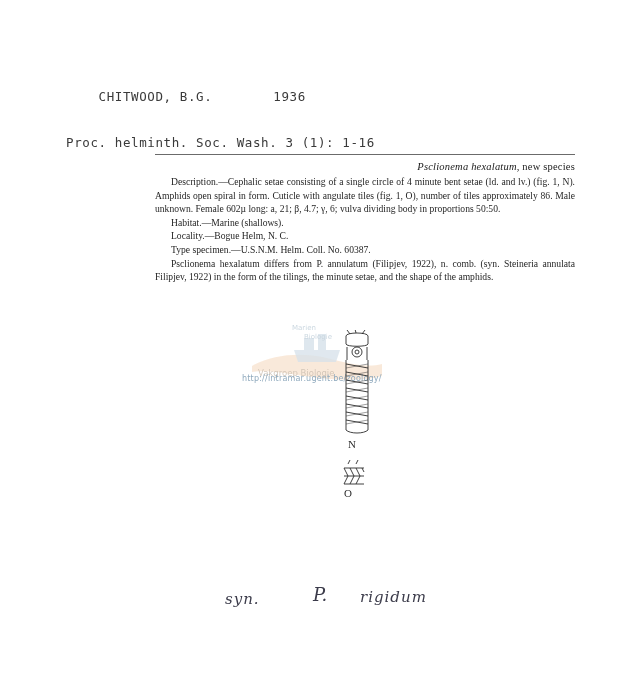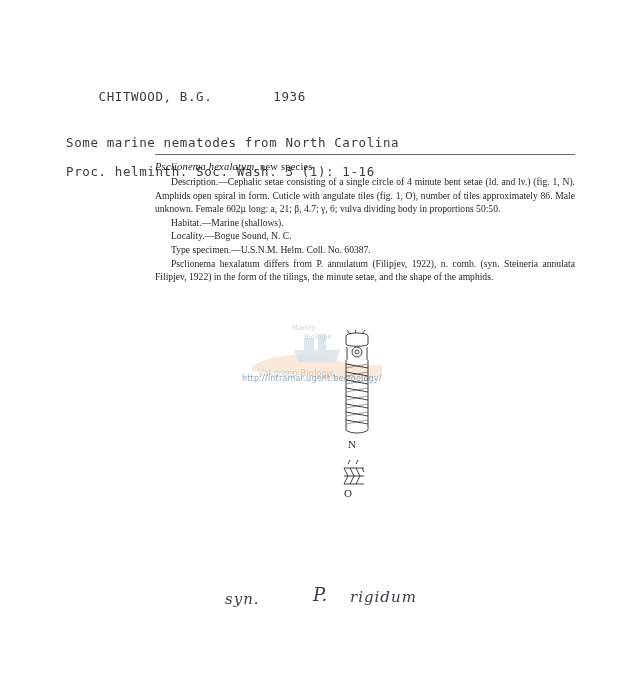--- a/index.html
+++ b/index.html
@@ -42,21 +42,21 @@
     left: 155px;
     top: 154px;
     width: 420px;
   }
   .rule {
     border-top: 1px solid #6b6b6b;
     width: 420px;
     margin: 0 0 6px 0;
   }
   .sp-title {
-    text-align: left;
+    text-align: right;
     font-size: 10.5px;
     margin-bottom: 3px;
     letter-spacing: .2px;
   }
   .sp-title i {
     font-style: italic;
   }
   .para {
     font-size: 9.6px;
     line-height: 1.42;
@@ -111,43 +111,42 @@
     top: 580px;
     width: 260px;
     height: 40px;
     font-family: "DejaVu Serif", serif;
     font-style: italic;
     font-size: 15px;
     color: #3b3b4a;
   }
   .hw-syn { position: absolute; left: 0; top: 10px; letter-spacing: 1px; }
   .hw-p   { position: absolute; left: 88px; top: 4px; font-size: 18px; }
-  .hw-sp  { position: absolute; left: 125px; top: 8px; letter-spacing: 1px; }
+  .hw-sp  { position: absolute; left: 135px; top: 8px; letter-spacing: 1px; }
 </style>
 </head>
 <body>
 
 <div class="typed">
   <div class="typed-line">
     <span>CHITWOOD, B.G.</span><span class="year">1936</span>
   </div>
-  <div class="typed-line">Some marine nematodes from North Carolina</div>
   <div class="typed-line">Proc. helminth. Soc. Wash. 3 (1): 1-16</div>
 </div>
 
 <div class="clipping">
   <div class="rule"></div>
 
   <div class="sp-title">
     <i>Psclionema hexalatum</i><span>, new species</span>
   </div>
 
   <p class="para">Description.—Cephalic setae consisting of a single circle of 4 minute bent setae (ld. and lv.) (fig. 1, N). Amphids open spiral in form. Cuticle with angulate tiles (fig. 1, O), number of tiles approximately 86. Male unknown. Female 602µ long: a, 21; β, 4.7; γ, 6; vulva dividing body in proportions 50:50.</p>
   <p class="para">Habitat.—Marine (shallows).</p>
-  <p class="para">Locality.—Bogue Sound, N. C.</p>
+  <p class="para">Locality.—Bogue Helm, N. C.</p>
   <p class="para">Type specimen.—U.S.N.M. Helm. Coll. No. 60387.</p>
   <p class="para">Psclionema hexalatum differs from P. annulatum (Filipjev, 1922), n. comb. (syn. Steineria annulata Filipjev, 1922) in the form of the tilings, the minute setae, and the shape of the amphids.</p>
 </div>
 
 <div class="watermark">
   <svg width="170" height="72" viewBox="0 0 170 72" xmlns="http://www.w3.org/2000/svg">
     <g opacity="0.75">
       <path d="M20 46 C40 34, 70 32, 95 38 C118 44, 135 48, 150 44 L150 56 C130 62, 100 60, 72 56 C48 52, 32 50, 20 52 Z" fill="#e8a05c" opacity="0.55"></path>
       <path d="M62 30 L108 30 L104 42 L66 42 Z" fill="#9bb7cc" opacity="0.75"></path>
       <rect x="72" y="18" width="10" height="12" fill="#9bb7cc" opacity="0.8"></rect>

